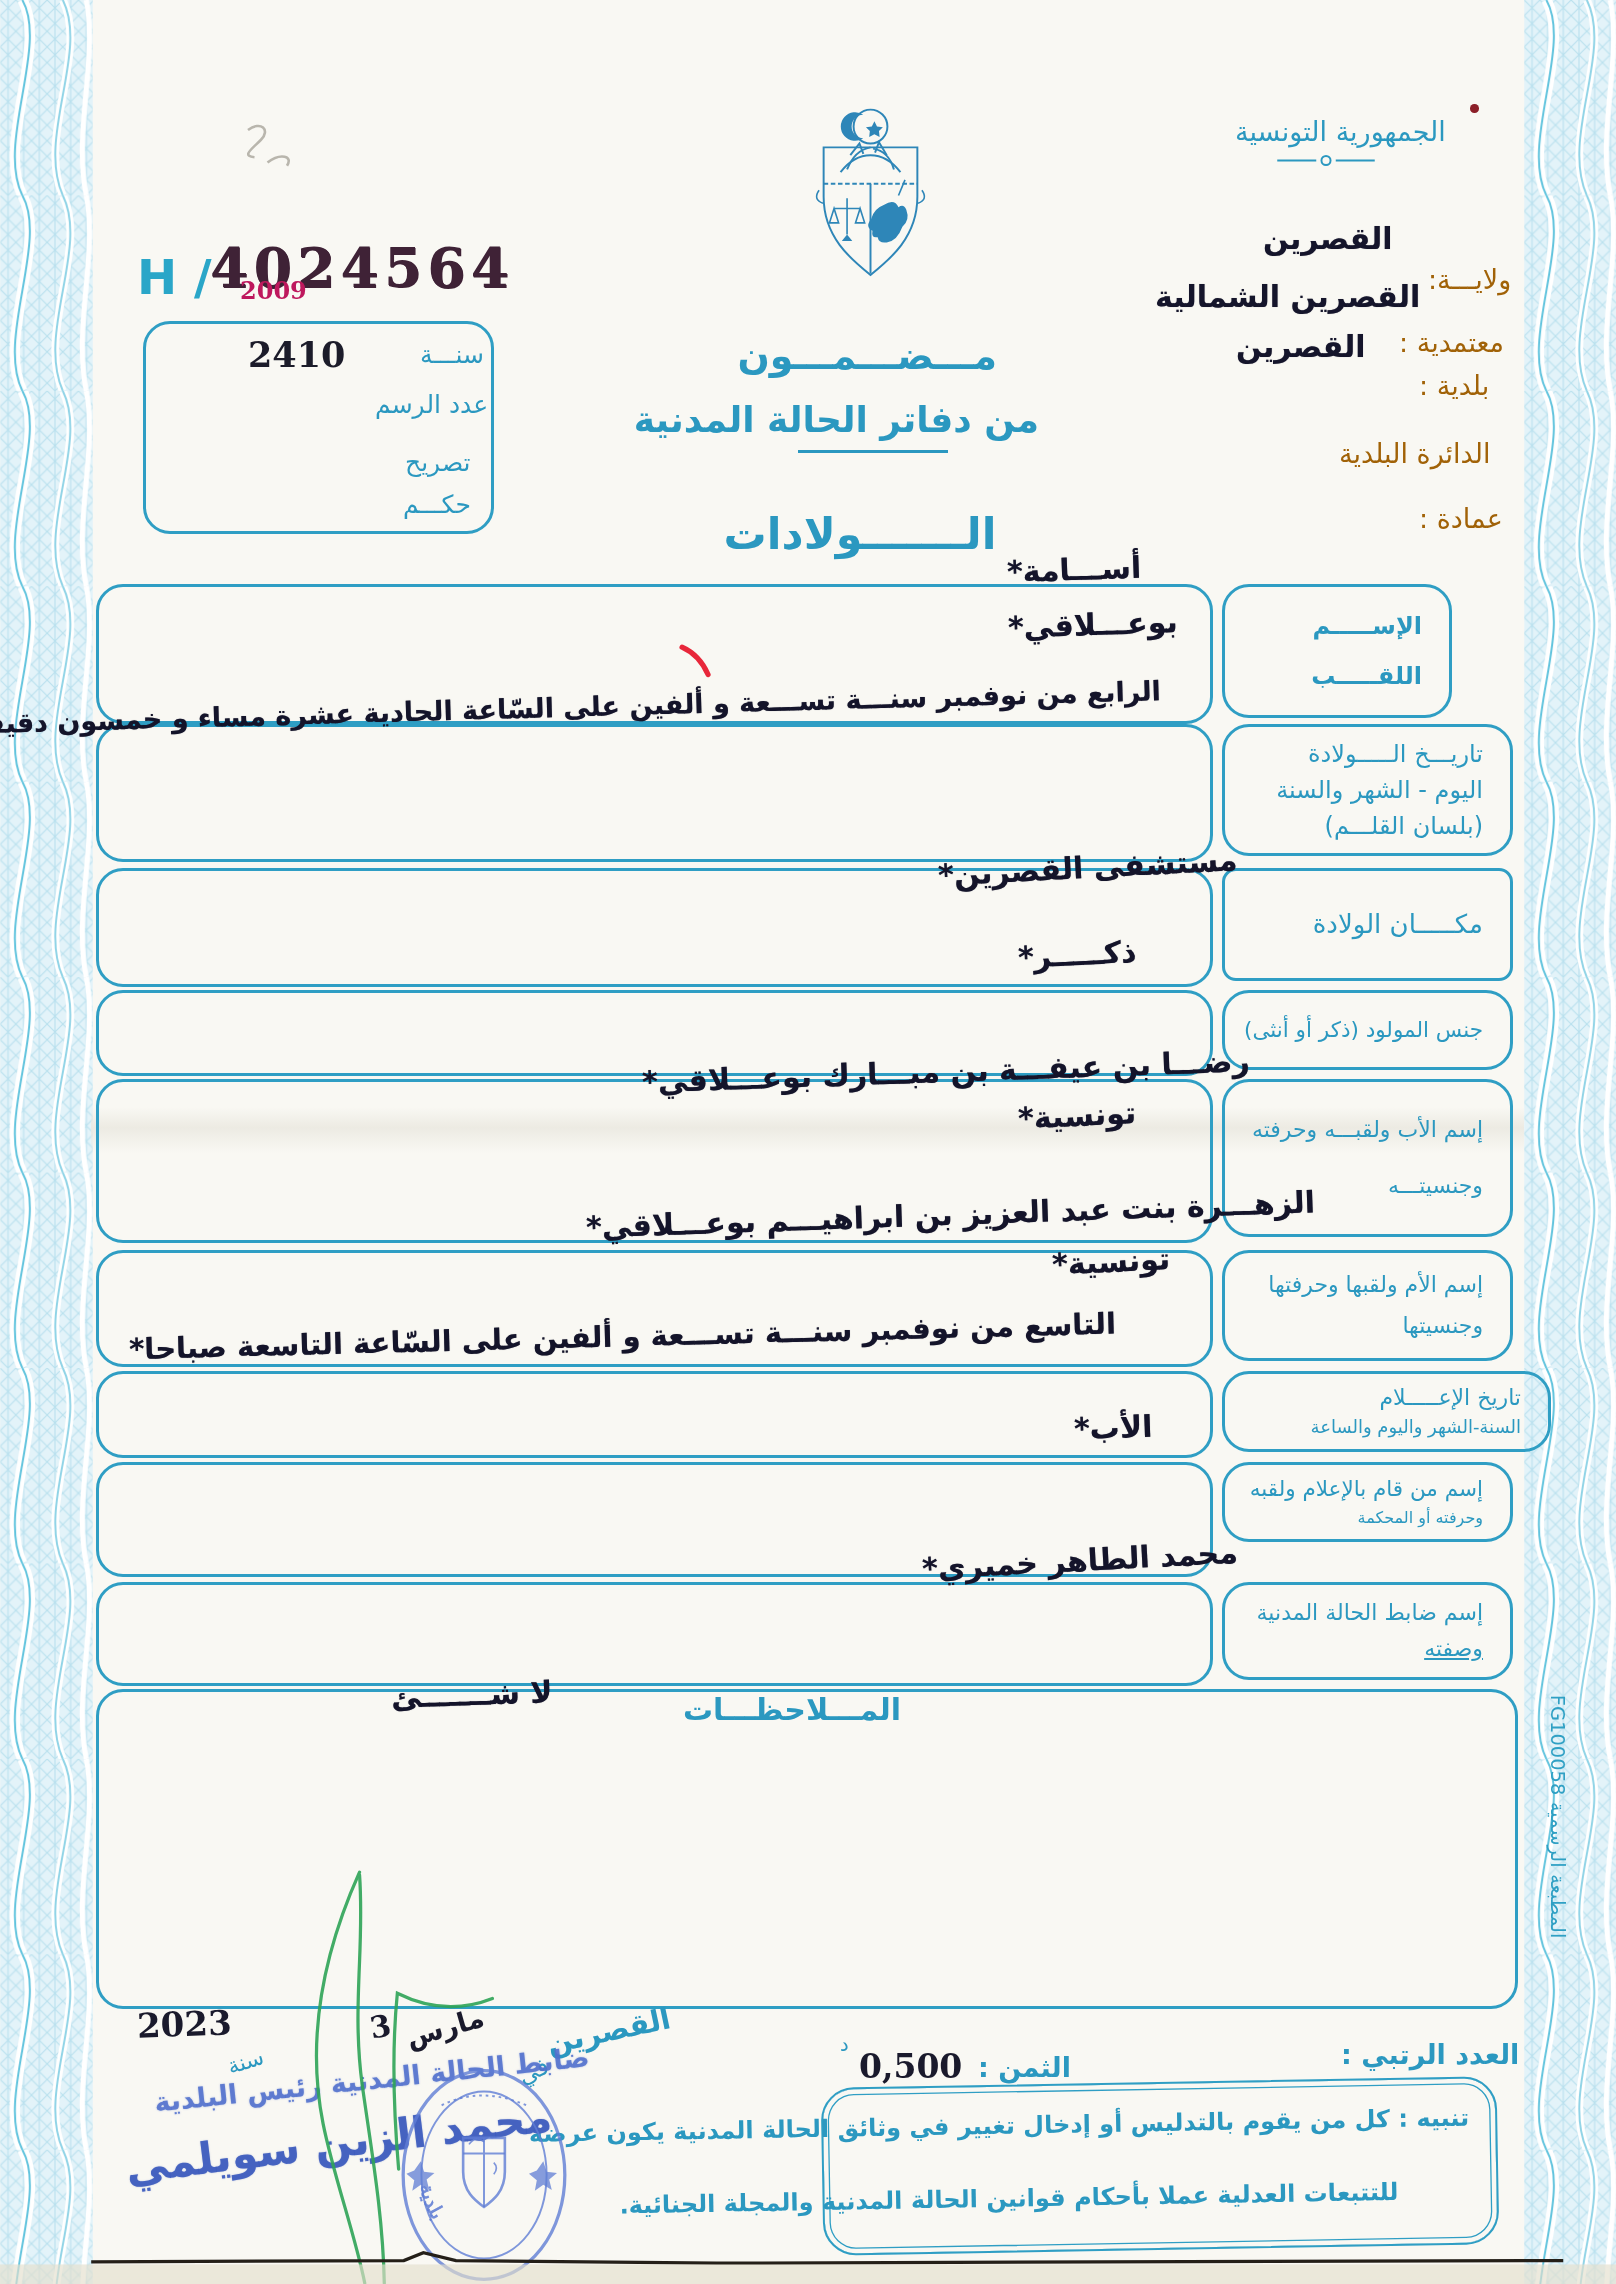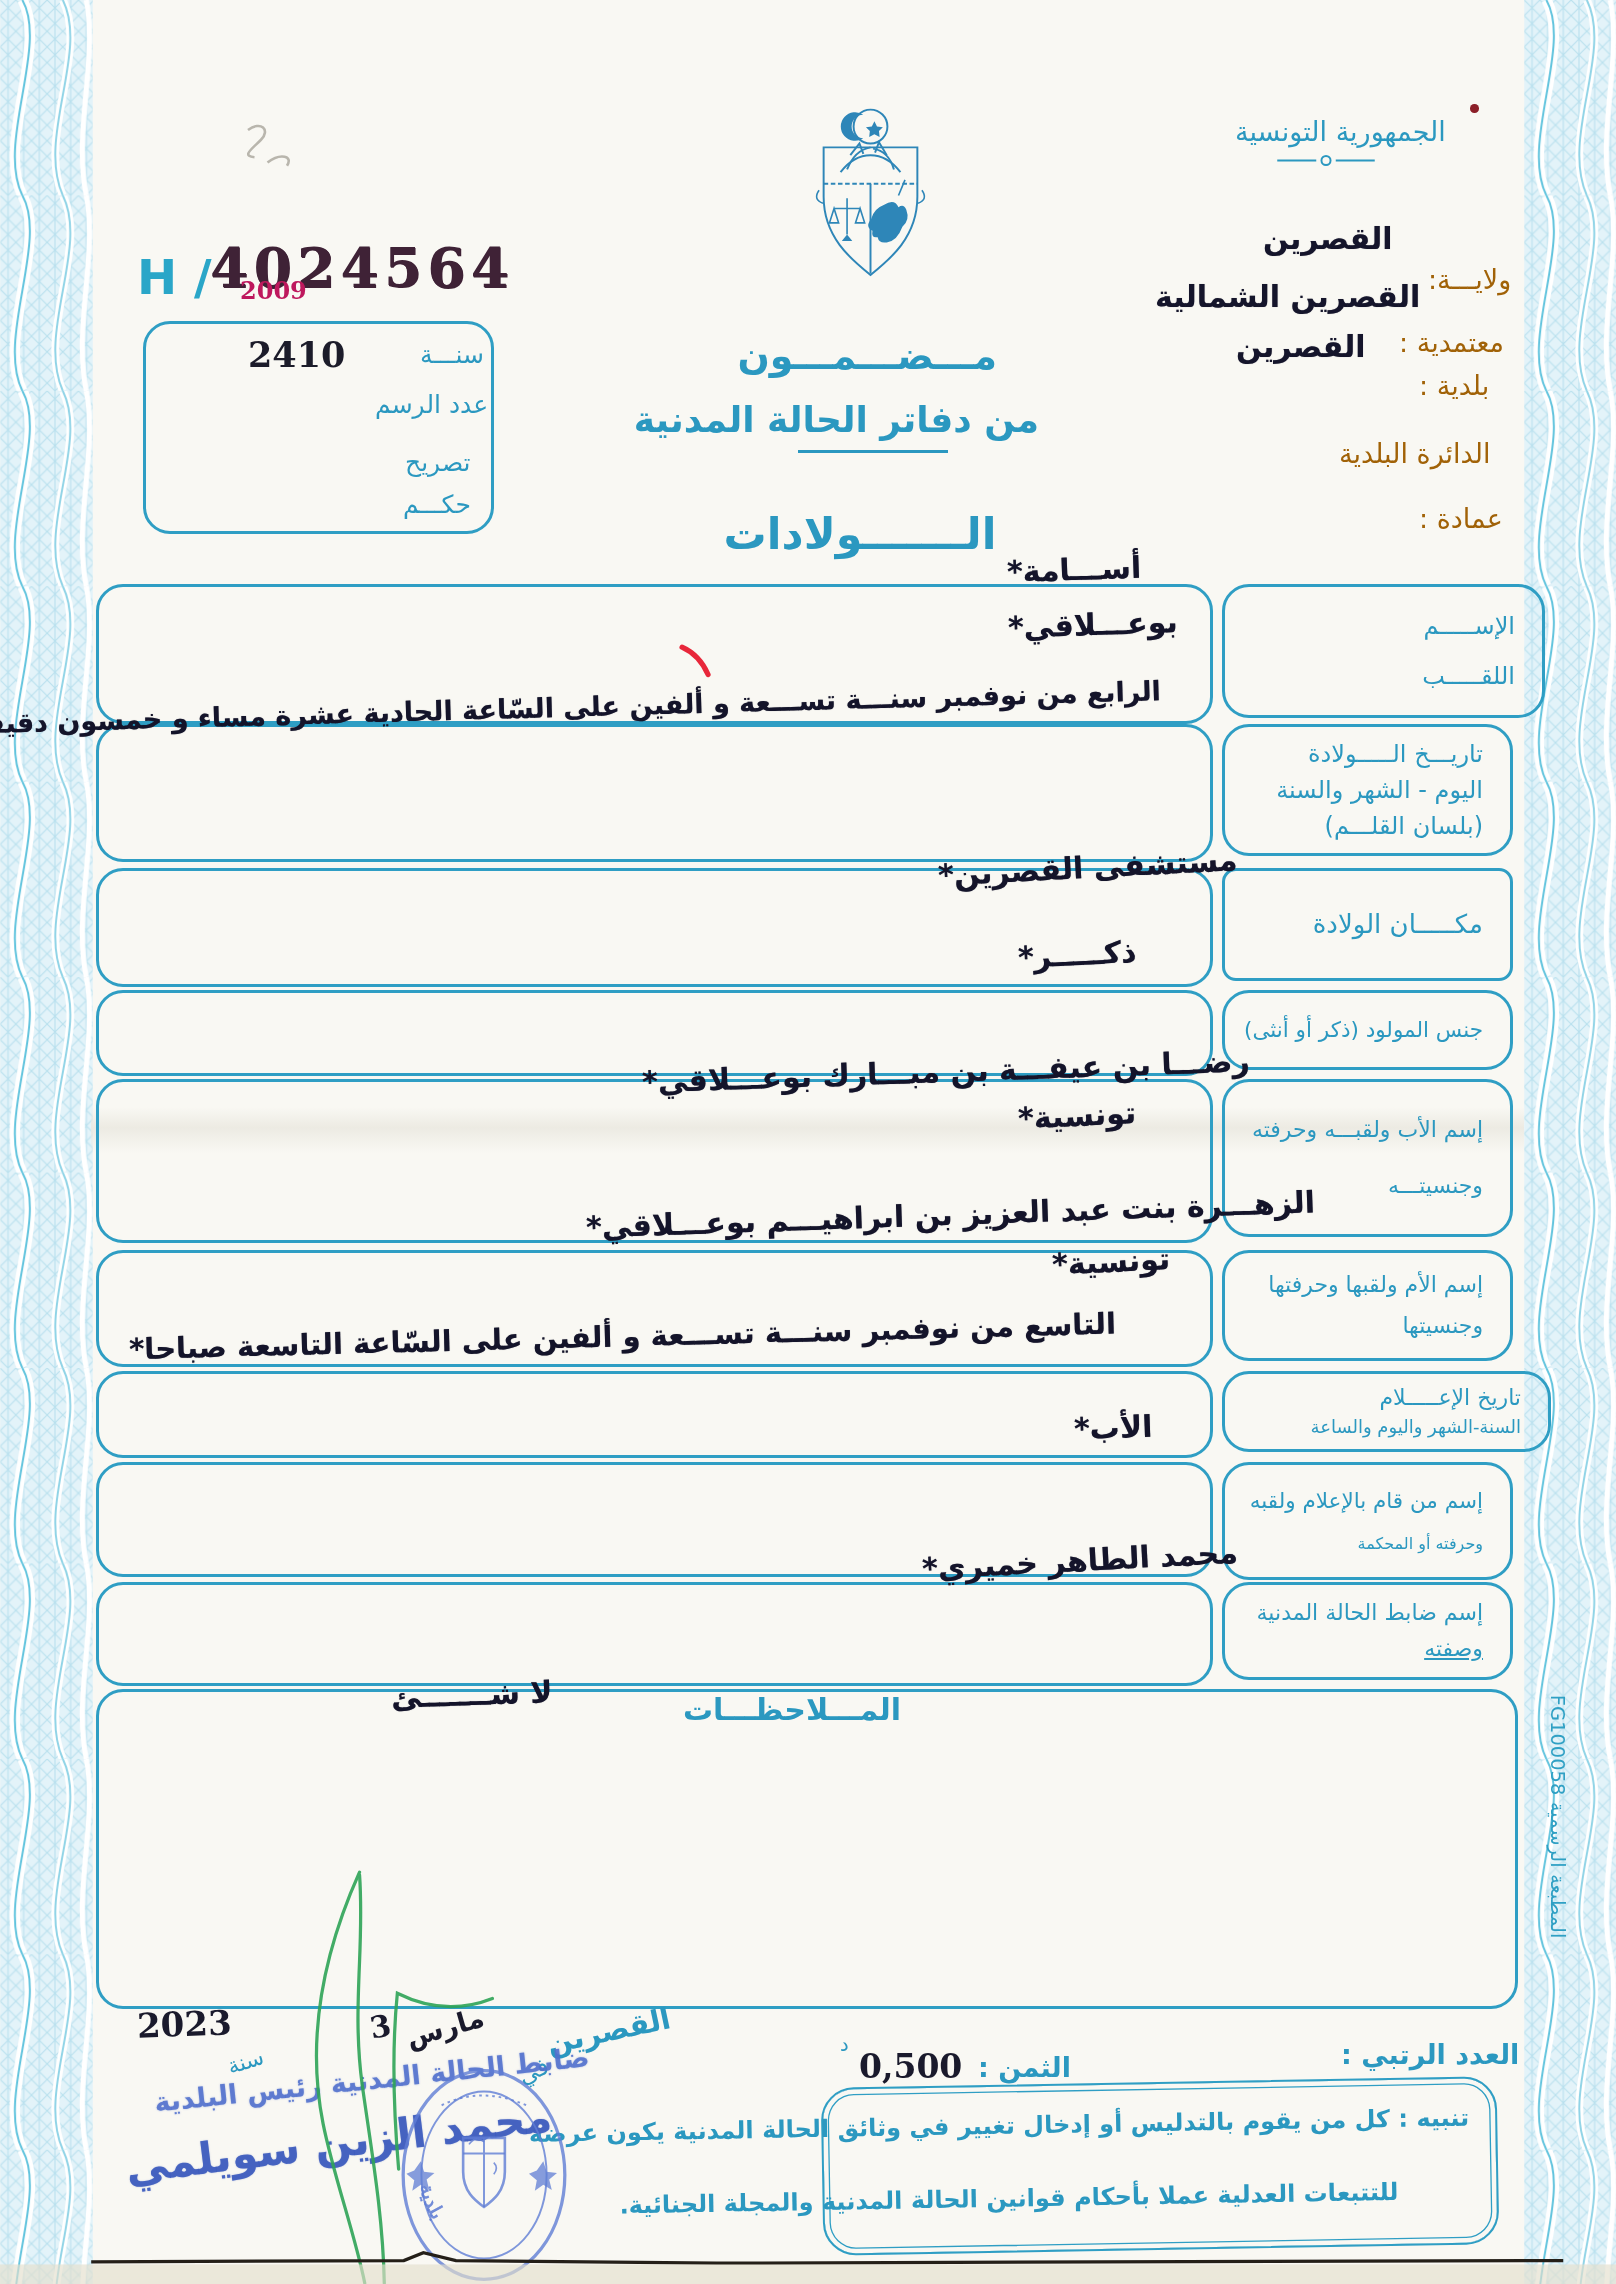--- a/index.html
+++ b/index.html
@@ -105,21 +105,21 @@
   <div class="hdr-val" style="left:1263px;top:221px;">القصرين</div>
   <div class="hdr-lbl" style="left:1428px;top:264px;">ولايـــة:</div>
   <div class="hdr-val" style="left:1155px;top:279px;">القصرين الشمالية</div>
   <div class="hdr-lbl" style="left:1399px;top:327px;">معتمدية :</div>
   <div class="hdr-val" style="left:1236px;top:329px;">القصرين</div>
   <div class="hdr-lbl" style="left:1419px;top:370px;">بلدية :</div>
   <div class="hdr-lbl" style="left:1339px;top:438px;">الدائرة البلدية</div>
   <div class="hdr-lbl" style="left:1419px;top:503px;">عمادة :</div>
 
   <div class="box" style="left:96px;top:584px;width:1111px;height:134px;"></div>
-  <div class="box lblcol" style="left:1222px;top:584px;width:323px;height:134px;">
+  <div class="box lblcol" style="left:1222px;top:584px;width:230px;height:134px;font-weight:bold;">
     <div class="lbl">الإســـــم</div>
     <div class="lbl">اللقـــــب</div>
   </div>
   <div class="val" style="left:1007px;top:552px;transform:rotate(-2deg);">أســـامة*</div>
   <div class="val" style="left:1008px;top:607px;transform:rotate(-2deg);">بوعـــلاقي*</div>
   <svg class="abs" style="left:674px;top:642px" width="46" height="39" viewBox="0 0 70 60">
     <path d="M12 8 C30 16, 44 32, 52 50" stroke="#e8273a" stroke-width="8" stroke-linecap="round" fill="none"></path>
   </svg>
 
   <div class="box" style="left:96px;top:724px;width:1111px;height:132px;"></div>
@@ -159,21 +159,21 @@
   <div class="val" style="left:1052px;top:1244px;transform:rotate(-3deg);">تونسية*</div>
 
   <div class="box" style="left:96px;top:1371px;width:1111px;height:81px;"></div>
   <div class="box lblcol" style="left:1222px;top:1371px;width:329px;height:81px;">
     <div class="lbl" style="font-size:22px;">تاريخ الإعـــــلام</div>
     <div class="lbl" style="font-size:18px;">السنة-الشهر واليوم والساعة</div>
   </div>
   <div class="val" style="left:390px;top:1316px;width:726px;font-size:29px;text-align:center;transform:rotate(-1.5deg);">التاسع من نوفمبر سنـــة تســـعة و ألفين على السّاعة التاسعة صباحا*</div>
 
   <div class="box" style="left:96px;top:1462px;width:1111px;height:109px;"></div>
-  <div class="box lblcol" style="left:1222px;top:1462px;width:291px;height:118px;">
+  <div class="box lblcol" style="left:1222px;top:1462px;width:291px;height:80px;">
     <div class="lbl" style="font-size:21.5px;">إسم من قام بالإعلام ولقبه</div>
     <div class="lbl" style="font-size:16px;">وحرفته أو المحكمة</div>
   </div>
   <div class="val" style="left:1074px;top:1410px;transform:rotate(-2deg);">الأب*</div>
 
   <div class="box" style="left:96px;top:1582px;width:1111px;height:98px;"></div>
   <div class="box lblcol" style="left:1222px;top:1582px;width:291px;height:98px;">
     <div class="lbl" style="font-size:22px;">إسم ضابط الحالة المدنية</div>
     <div class="lbl" style="font-size:22px;text-decoration:underline;">وصفته</div>
   </div>

